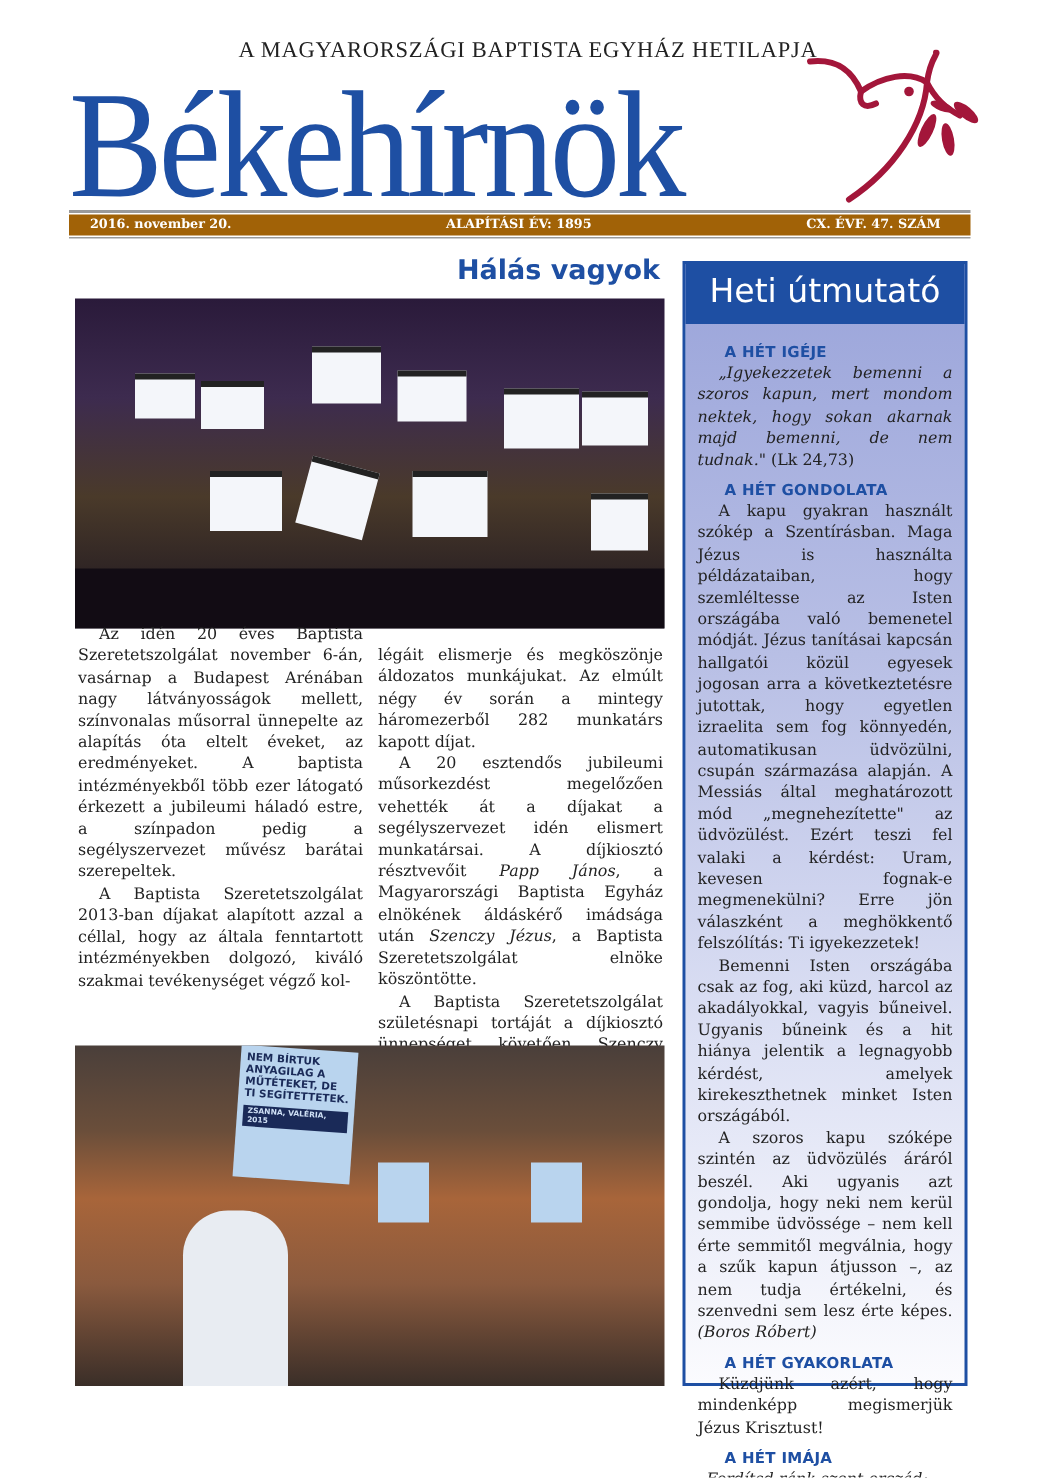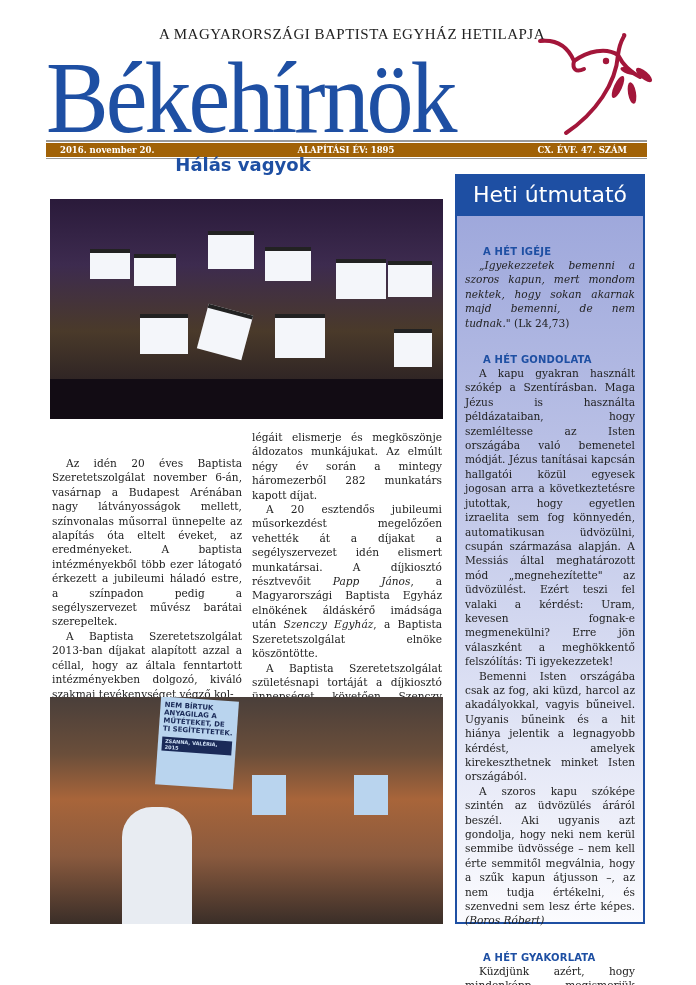--- a/index.html
+++ b/index.html
@@ -4,34 +4,34 @@
 <style>
   html, body { margin:0; padding:0; background:#ffffff; }
   body { width:696px; height:985px; position:relative; overflow:hidden; font-family:"DejaVu Serif", serif; color:#222; }
   .abs { position:absolute; }
   .tagline { left:0; width:696px; top:26px; text-align:center; font-family:"Liberation Serif", serif; font-size:15px; letter-spacing:0.5px; color:#222; padding-left:8px; box-sizing:border-box; }
   .masthead { left:46px; top:38px; font-family:"Liberation Serif", serif; font-size:94px; line-height:110px; color:#1e4fa3; letter-spacing:-3px; transform:scaleY(1.08); transform-origin:top left; }
   .dove { left:528px; top:33px; width:130px; height:110px; }
   .rule-top { left:46px; top:140px; width:601px; height:2px; background:#9a9a9a; }
   .datebar { left:46px; top:143px; width:601px; height:14px; background:#a16207; display:flex; justify-content:space-between; align-items:center; padding:0 20px 0 14px; box-sizing:border-box; font-family:"DejaVu Serif", serif; font-weight:bold; font-size:8.5px; color:#fff; }
   .rule-bot { left:46px; top:158px; width:601px; height:1px; background:#9a9a9a; }
-  .headline { left:46px; width:394px; top:154px; text-align:center; font-family:"DejaVu Sans", sans-serif; font-weight:bold; font-size:18px; color:#1e4fa3; }
+  .headline { left:46px; width:394px; top:170px; text-align:right; font-family:"DejaVu Sans", sans-serif; font-weight:bold; font-size:18px; color:#1e4fa3; }
   .photo { overflow:hidden; }
   .photo1 { left:50px; top:199px; width:393px; height:220px; background:linear-gradient(180deg,#2a1a3a 0%,#3d2b4f 30%,#4a3a2a 60%,#1a1420 100%); }
   .photo2 { left:50px; top:697px; width:393px; height:227px; background:linear-gradient(180deg,#4a3f3a 0%,#6a4e3a 25%,#a8653a 45%,#8a5a3e 70%,#3a2e28 100%); }
   .col { font-family:"DejaVu Serif", serif; font-size:10.6px; line-height:14.4px; text-align:justify; color:#222; }
   .col p { margin:0; text-indent:14px; }
-  .col1 { left:52px; top:456px; width:190px; }
+  .col1 { left:52px; top:416px; width:190px; }
   .col2 { left:252px; top:430px; width:190px; }
   .subhead { font-weight:bold; text-indent:14px; margin-top:8px !important; }
   .credit { text-align:right; font-style:italic; text-indent:0 !important; }
   .sidebar { left:455px; top:174px; width:190px; height:750px; border:2px solid #1e4fa3; box-sizing:border-box; background:linear-gradient(180deg,#9aa4da 0%,#b8bfe5 35%,#dde1f4 70%,#fbfbfe 100%); }
   .sidebar-head { background:#1e4fa3; color:#fff; font-family:"DejaVu Sans", sans-serif; font-size:22px; text-align:center; height:40px; line-height:38px; }
   .sb-body { padding:6px 8px 0 8px; }
-  .sb-title { font-family:"DejaVu Sans", sans-serif; font-weight:bold; font-size:10px; color:#1e4fa3; margin:24px 0 1px 18px; letter-spacing:0.2px; }
+  .sb-title { font-family:"DejaVu Sans", sans-serif; font-weight:bold; font-size:10px; color:#1e4fa3; margin:8px 0 1px 18px; letter-spacing:0.2px; }
   .sb-text { font-family:"DejaVu Serif", serif; font-size:10.6px; line-height:14.4px; text-align:justify; color:#222; margin:0; }
   .sb-text.indent { text-indent:14px; }
   .poem { font-style:italic; font-size:10.6px; line-height:14.4px; margin:0 0 0 6px; }
   .sign { position:absolute; background:#f4f6fa; border-top:4px solid #222; }
   .sign2 { position:absolute; background:#b9d4ee; }
   .sign2-text { font-family:"DejaVu Sans", sans-serif; font-weight:bold; font-size:7px; line-height:8px; color:#1a2a58; padding:4px; }
 </style>
 </head>
 <body>
 
@@ -76,21 +76,21 @@
   <div style="position:absolute;left:0;top:180px;width:393px;height:40px;background:#120c14;"></div>
 </div>
 
 <div class="abs col col1">
   <p>Az idén 20 éves Baptista Szeretetszolgálat november 6-án, vasárnap a Budapest Arénában nagy látványosságok mellett, színvonalas műsorral ünnepelte az alapítás óta eltelt éveket, az eredményeket. A baptista intézményekből több ezer látogató érkezett a jubileumi háladó estre, a színpadon pedig a segélyszervezet művész barátai szerepeltek.</p>
   <p>A Baptista Szeretetszolgálat 2013-ban díjakat alapított azzal a céllal, hogy az általa fenntartott intézményekben dolgozó, kiváló szakmai tevékenységet végző kol-</p>
 </div>
 
 <div class="abs col col2">
   <p style="text-indent:0">légáit elismerje és megköszönje áldozatos munkájukat. Az elmúlt négy év során a mintegy háromezerből 282 munkatárs kapott díjat.</p>
-  <p><span>A 20 esztendős jubileumi műsorkezdést megelőzően vehették át a díjakat a segélyszervezet idén elismert munkatársai. A díjkiosztó résztvevőit </span><i>Papp János</i><span>, a Magyarországi Baptista Egyház elnökének áldáskérő imádsága után </span><i>Szenczy Egyház</i><span>, a Baptista Szeretetszolgálat elnöke köszöntötte.</span></p>
+  <p><span>A 20 esztendős jubileumi műsorkezdést megelőzően vehették át a díjakat a segélyszervezet idén elismert munkatársai. A díjkiosztó résztvevőit </span><i>Papp János</i><span>, a Magyarországi Baptista Egyház elnökének áldáskérő imádsága után </span><i>Szenczy Jézus</i><span>, a Baptista Szeretetszolgálat elnöke köszöntötte.</span></p>
   <p>A Baptista Szeretetszolgálat születésnapi tortáját a díjkiosztó ünnepséget követően Szenczy Sándor vágta fel.</p>
   <p class="credit">Forrás: baptistasegely.hu</p>
   <p class="credit">Fotó: Martino Photography</p>
 </div>
 
 <div class="abs photo photo2">
   <div class="sign2" style="left:108px;top:2px;width:78px;height:88px;transform:rotate(4deg);">
     <div class="sign2-text">NEM BÍRTUK ANYAGILAG A MŰTÉTEKET, DE TI SEGÍTETTETEK.</div>
     <div class="sign2-text" style="background:#1a2a58;color:#cfe0f5;margin:0 4px;padding:1px 3px;font-size:5px;line-height:6px;">ZSANNA, VALÉRIA, 2015</div>
   </div>

